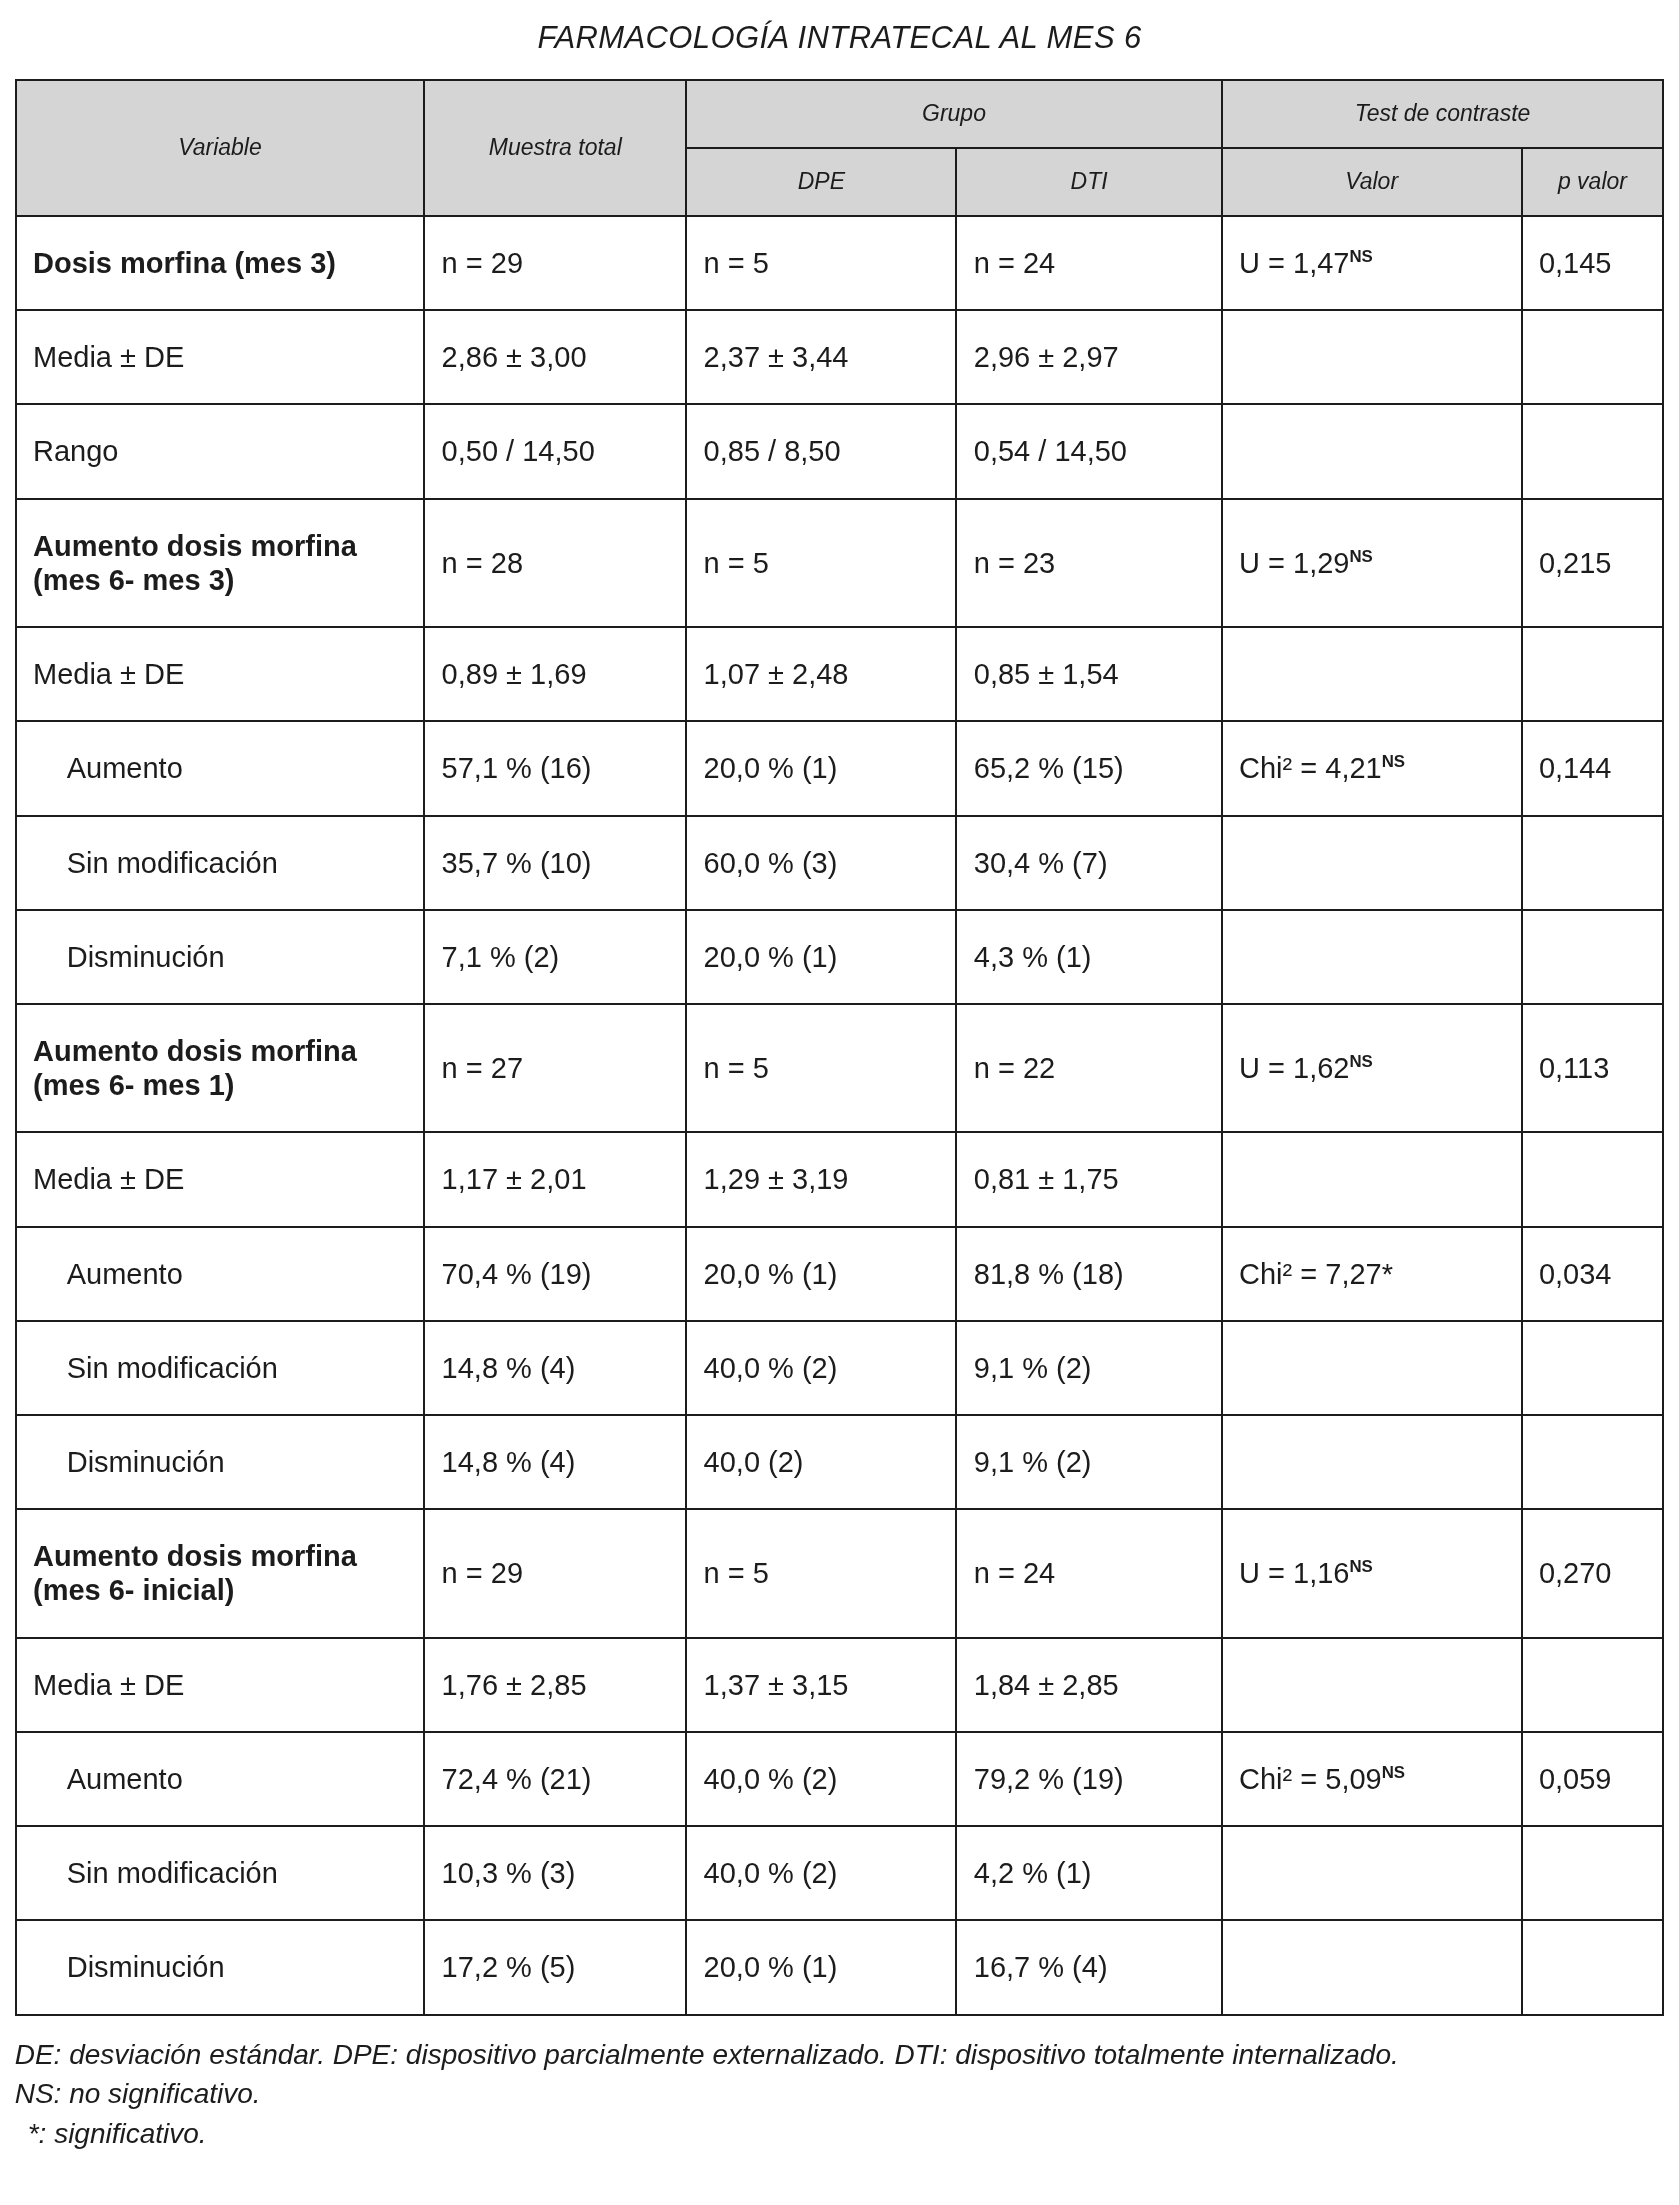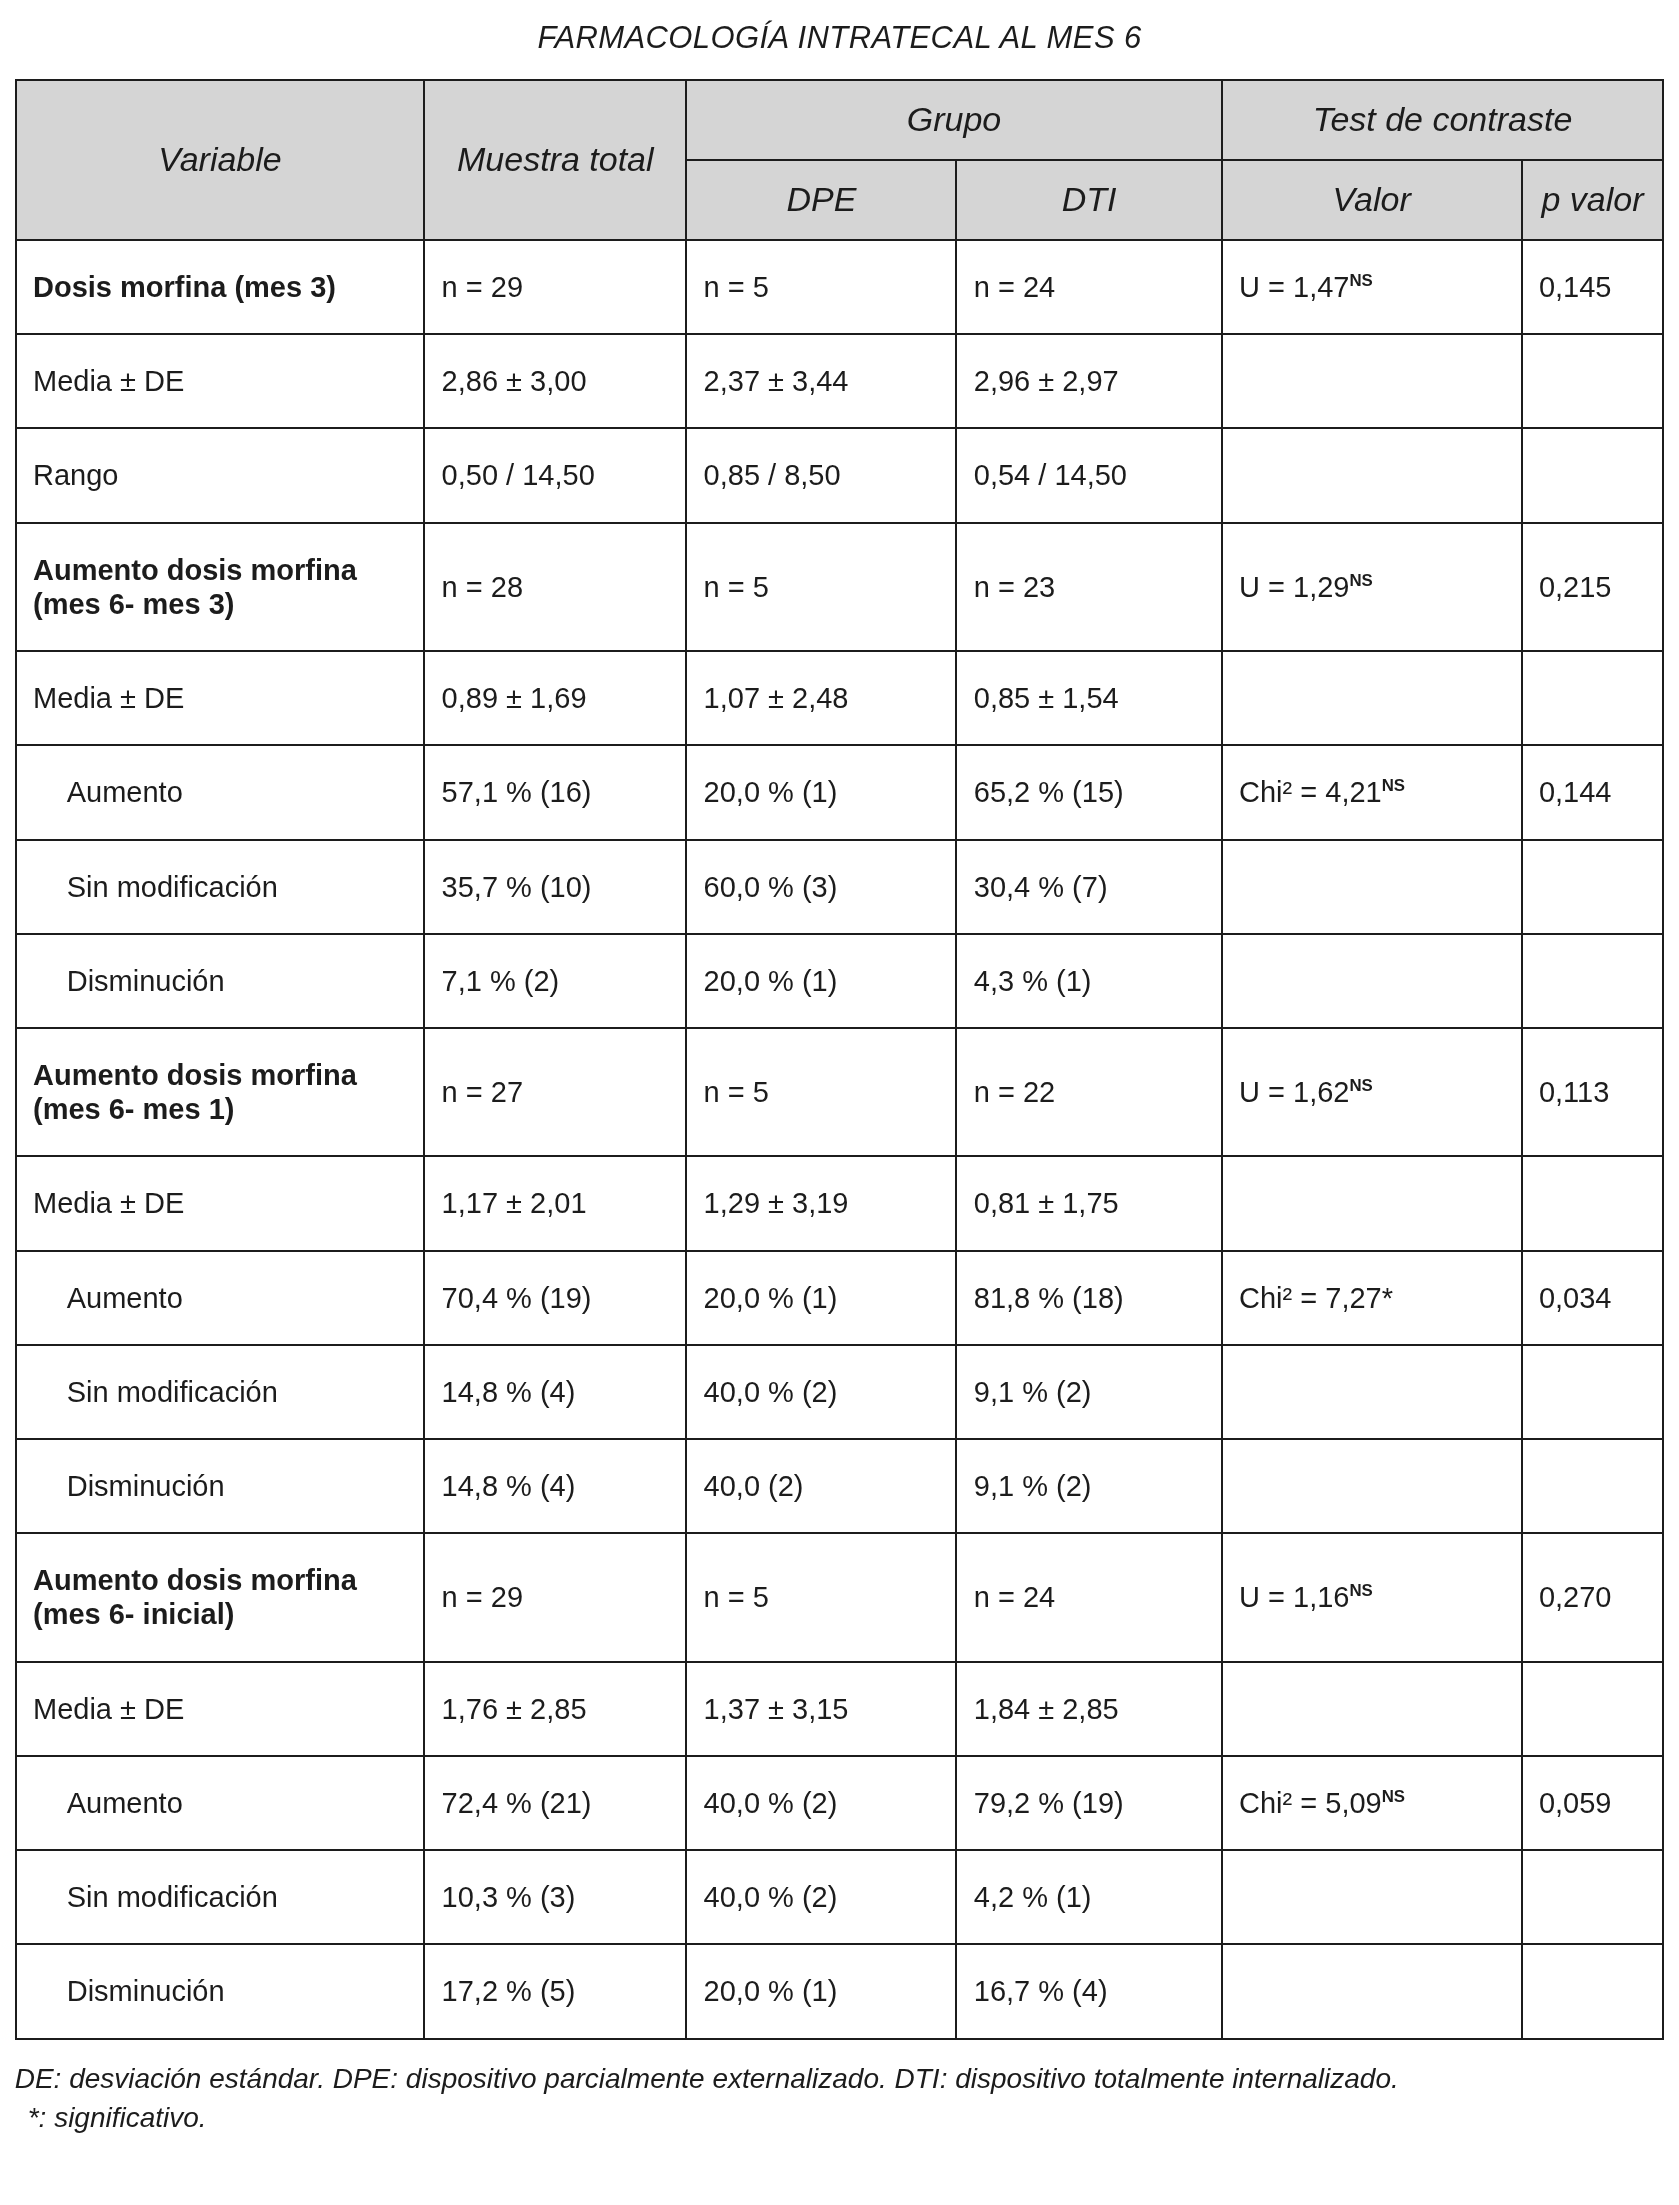--- a/index.html
+++ b/index.html
@@ -29,21 +29,21 @@
     border-collapse: collapse;
     table-layout: fixed;
   }
   .data-table th, .data-table td {
     border: 2.4px solid #1c1c1c;
   }
   .data-table thead th {
     background: #d5d5d5;
     font-style: italic;
     font-weight: normal;
-    font-size: 34px;
+    font-size: 23px;
     text-align: center;
     vertical-align: middle;
     padding: 19.6px 8.2px;
   }
   .data-table tbody td {
     font-size: 29px;
     text-align: left;
     vertical-align: middle;
     padding: 29px 16.3px;
     line-height: 1.18;
@@ -239,15 +239,16 @@
         <td>20,0 % (1)</td>
         <td>16,7 % (4)</td>
         <td><span></span></td>
         <td></td>
       </tr>
     </tbody>
 </table>
 
 <div class="footnotes">
   <div>DE: desviación estándar. DPE: dispositivo parcialmente externalizado. DTI: dispositivo totalmente internalizado.</div>
+  <div>NS: no significativo.</div>
   <div class="footnote-last">*: significativo.</div>
 </div>
 
 
 </body></html>

